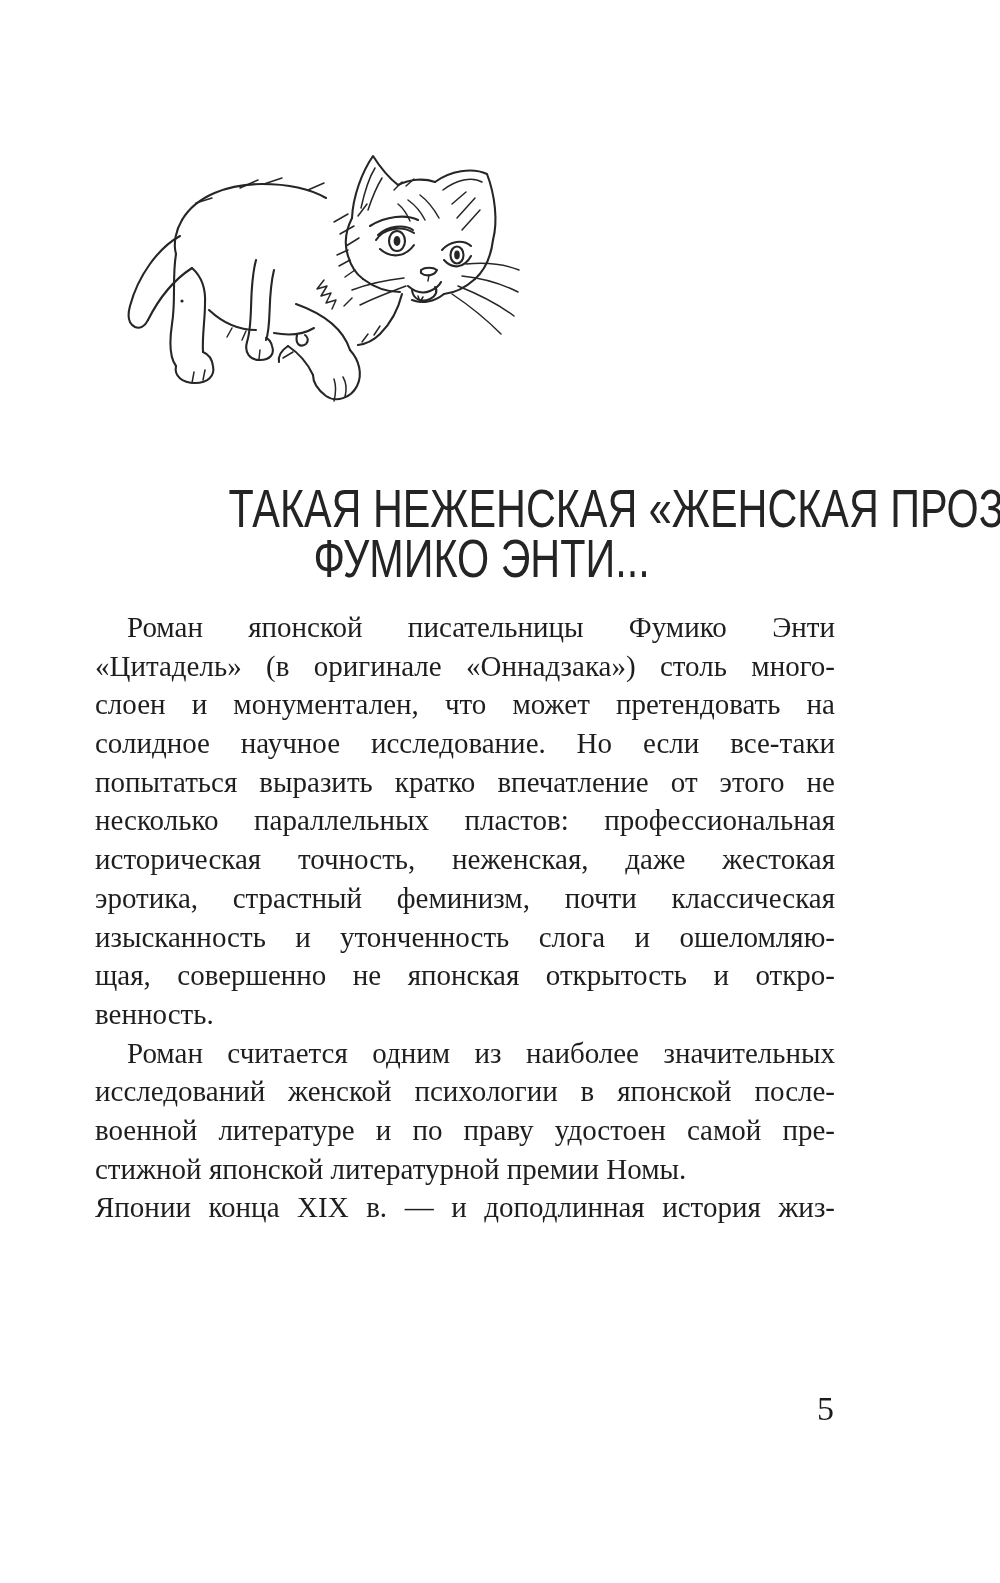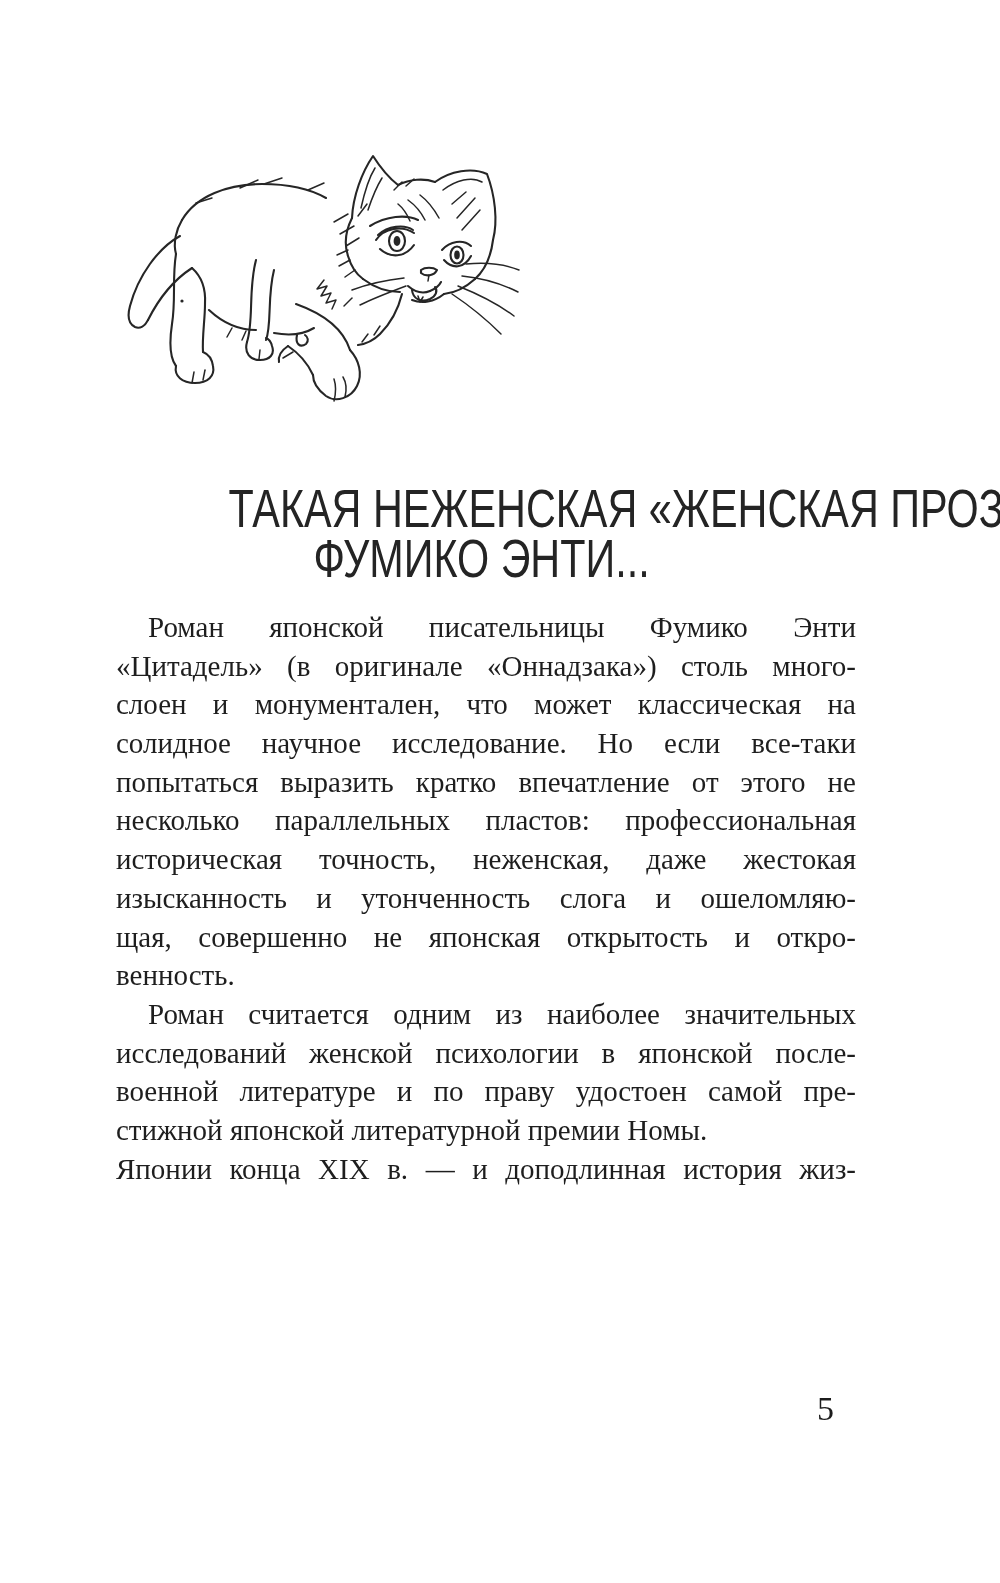--- a/index.html
+++ b/index.html
@@ -33,21 +33,21 @@
   .title-line { height:50px; line-height:50px; }
   .cond {
     display:inline-block;
     transform:scaleX(0.78);
     transform-origin:50% 50%;
     white-space:nowrap;
   }
 
   
   .body-block {
-    position:absolute; left:116px; top:608px; width:740px;
+    position:absolute; left:95px; top:608px; width:740px;
     font-family:"Liberation Serif", serif;
     font-size:29px; color:#1e1e1e;
   }
   .line {
     height:38.7px; line-height:38.7px;
     white-space:normal; overflow:hidden;
   }
   .just {
     text-align:justify;
     text-align-last:justify;
@@ -179,25 +179,26 @@
     </div>
     <div class="title-line">
       <span class="cond">ФУМИКО ЭНТИ...</span>
     </div>
   </div>
 
   <div class="body-block">
     <div>
       <div class="line just ind">Роман японской писательницы Фумико Энти</div>
       <div class="line just">«Цитадель» (в оригинале «Оннадзака») столь много-</div>
-      <div class="line just">слоен и монументален, что может классическая на</div>
+      <div class="line just">слоен и монументален, что может претендовать на</div>
       <div class="line just">солидное научное исследование. Но если все-таки</div>
       <div class="line just">попытаться выразить кратко впечатление от этого не</div>
       <div class="line just">несколько параллельных пластов: профессиональная</div>
       <div class="line just">историческая точность, неженская, даже жестокая</div>
+      <div class="line just">эротика, страстный феминизм, почти классическая</div>
       <div class="line just">изысканность и утонченность слога и ошеломляю-</div>
       <div class="line just">щая, совершенно не японская открытость и откро-</div>
       <div class="line">венность.</div>
     </div>
     <div>
       <div class="line just ind">Роман считается одним из наиболее значительных</div>
       <div class="line just">исследований женской психологии в японской после-</div>
       <div class="line just">военной литературе и по праву удостоен самой пре-</div>
       <div class="line">стижной японской литературной премии Номы.</div>
     </div>

